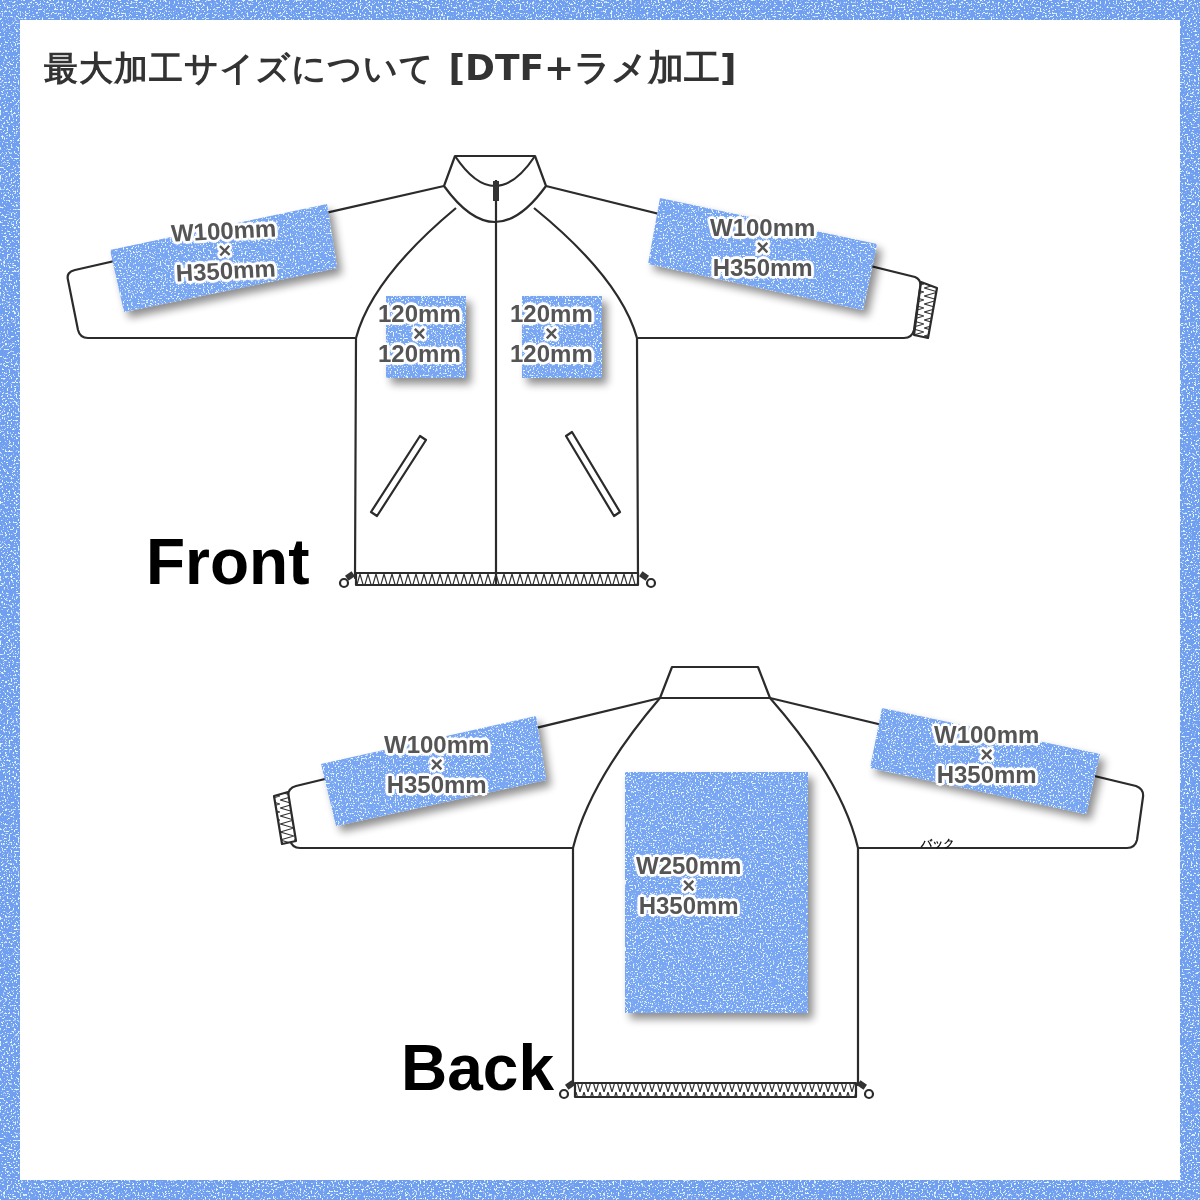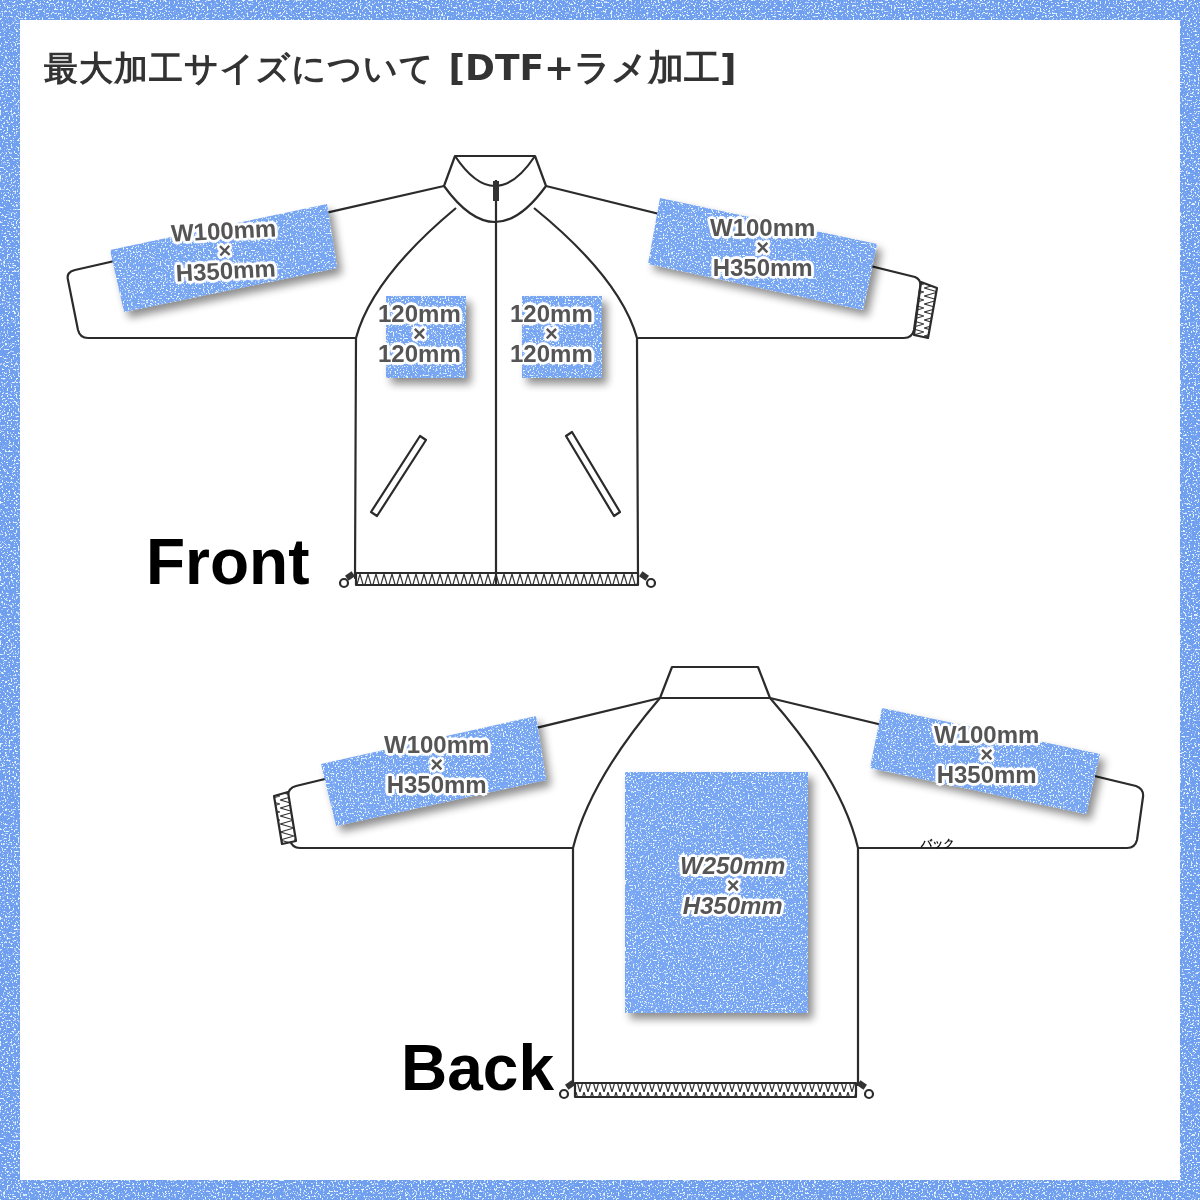--- a/index.html
+++ b/index.html
@@ -196,19 +196,19 @@
 <div class="size-label" style="left:384px; top:734px;">
   <span>W100mm</span>
   <span class="x">×</span>
   <span>H350mm</span>
 </div>
 <div class="size-label" style="left:934px; top:724px;">
   <span>W100mm</span>
   <span class="x">×</span>
   <span>H350mm</span>
 </div>
-<div class="size-label" style="left:680px; top:855px;font-style:italic;">
+<div class="size-label" style="left:636px; top:855px;">
   <span>W250mm</span>
   <span class="x">×</span>
   <span>H350mm</span>
 </div>
 
 <div class="small-note" style="left:921px; top:828px;margin-top:8px;">バック</div>
 
 </body></html>

